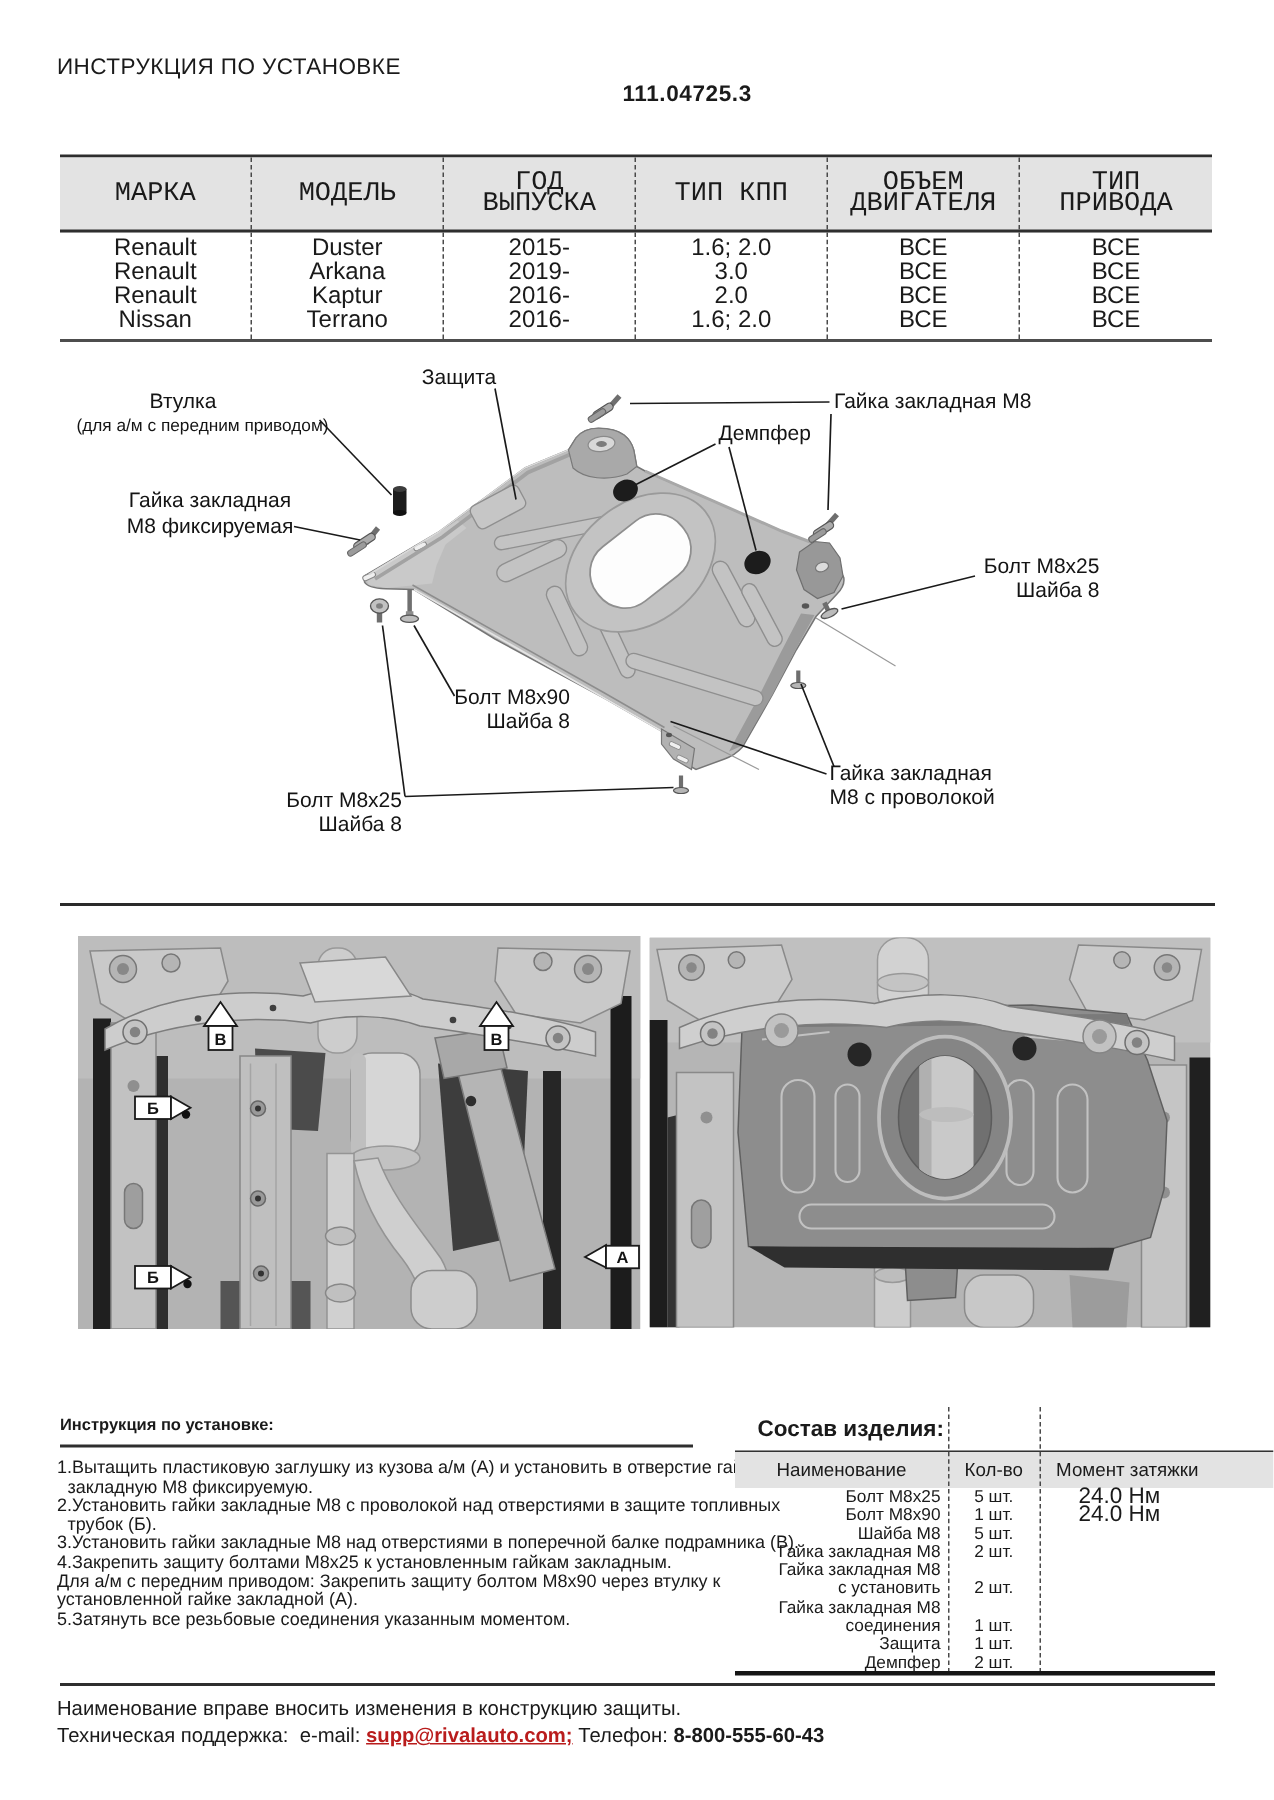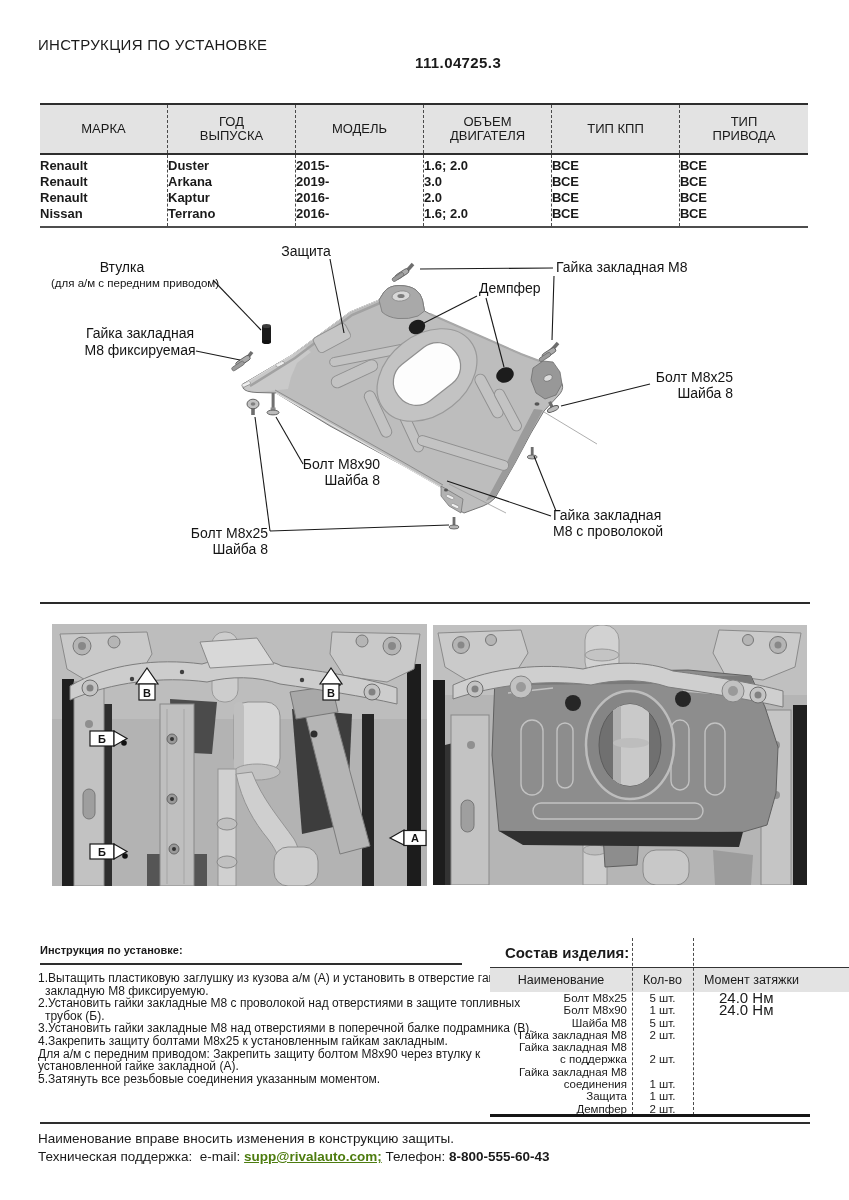--- a/index.html
+++ b/index.html
@@ -5,26 +5,26 @@
   html,body{margin:0;padding:0;}
   body{width:849px;height:1200px;background:#fff;font-family:"Liberation Sans",sans-serif;color:#1a1a1a;}
   #page{position:relative;width:849px;height:1200px;background:#fff;overflow:hidden;}
   .abs{position:absolute;}
   .t1{left:38px;top:36px;font-size:15px;letter-spacing:.3px;}
   .t2{left:38px;top:55px;font-size:16px;font-weight:bold;letter-spacing:.4px;}
   .pnum{left:415px;top:54px;font-size:15px;font-weight:bold;letter-spacing:.4px;}
   
   .ftable{left:40px;top:103px;width:768px;border-top:2px solid #2e2e2e;border-bottom:2px solid #4d4d4d;}
   .fhead{display:grid;grid-template-columns:repeat(6,1fr);height:48px;background:#e3e3e3;border-bottom:2px solid #2e2e2e;}
-  .fhcell{display:flex;align-items:center;justify-content:center;text-align:center;font-size:13px;line-height:14.5px;white-space:pre-line;border-right:1px dashed #4a4a4a;}
+  .fhcell{display:flex;align-items:center;justify-content:center;text-align:center;font-size:18px;line-height:14.5px;white-space:pre-line;border-right:1px dashed #4a4a4a;font-family:Liberation Mono, monospace;}
   .fhcell:last-child{border-right:none;}
   .fbody{display:grid;grid-template-columns:repeat(6,1fr);}
   .fcol{border-right:1px dashed #4a4a4a;padding:3px 0 4px;}
   .fcol:last-child{border-right:none;}
-  .fcell{height:16px;line-height:16px;font-size:13px;font-weight:bold;}
+  .fcell{height:16px;line-height:16px;text-align:center;font-size:16px;}
   
   .sep1{left:40px;top:602px;width:770px;height:2px;background:#2a2a2a;}
   
   .instr-title{left:40px;top:944px;font-size:11px;font-weight:bold;}
   .instr-rule{left:40px;top:963px;width:422px;height:2px;background:#2e2e2e;}
   .instr{left:38px;top:972px;width:440px;font-size:12px;}
   .iline{line-height:12.6px;white-space:pre;}
   .iline.ind{margin-left:7px;}
   
   .parts-title{left:505px;top:944px;font-size:15px;font-weight:bold;}
@@ -38,44 +38,44 @@
   .pname{width:137px;text-align:right;padding-right:5px;font-size:11.5px;line-height:12.3px;}
   .pname span{display:block;}
   .pqty{width:61px;text-align:center;font-size:11.5px;line-height:12.3px;}
   .ptorq{width:91px;text-align:left;padding-left:26px;font-size:15px;line-height:12.3px;}
   .vdash{position:absolute;width:0;border-left:1px dashed #4a4a4a;top:938px;height:177px;}
   .pbot{left:490px;top:1114px;width:320px;height:3px;background:#151515;}
   
   .fsep{left:40px;top:1122px;width:770px;height:2px;background:#2e2e2e;}
   .fl1{left:38px;top:1131px;font-size:13.5px;}
   .fl2{left:38px;top:1149px;font-size:13.5px;white-space:pre;}
-  .fl2 a{color:#4d7c0f;font-weight:bold;}
+  .fl2 a{color:#b91c1c;font-weight:bold;}
   .fl2 b{font-weight:bold;}
   svg text{font-family:"Liberation Sans",sans-serif;fill:#141414;}
   .dlabel{font-size:14px;}
   .dlabel-sm{font-size:11.5px;}
   .mark{font-size:11px;font-weight:bold;}
 </style>
 </head>
 <body>
 
 <div id="page">
 
   <div class="abs t1">ИНСТРУКЦИЯ ПО УСТАНОВКЕ</div>
   <div class="abs pnum">111.04725.3</div>
 
   <div class="abs ftable">
     <div class="fhead">
       <div class="fhcell">МАРКА</div>
+      <div class="fhcell">МОДЕЛЬ</div>
       <div class="fhcell">ГОД
 ВЫПУСКА</div>
-      <div class="fhcell">МОДЕЛЬ</div>
+      <div class="fhcell">ТИП КПП</div>
       <div class="fhcell">ОБЪЕМ
 ДВИГАТЕЛЯ</div>
-      <div class="fhcell">ТИП КПП</div>
       <div class="fhcell">ТИП
 ПРИВОДА</div>
     </div>
     <div class="fbody">
       <div class="fcol">
         <div class="fcell">Renault</div>
         <div class="fcell">Renault</div>
         <div class="fcell">Renault</div>
         <div class="fcell">Nissan</div>
       </div>
@@ -444,21 +444,21 @@
     <div class="prow">
       <div class="pname">
           <span>Гайка закладная М8</span>
         </div>
       <div class="pqty">2 шт.</div>
       <div class="ptorq"></div>
     </div>
     <div class="prow">
       <div class="pname">
           <span>Гайка закладная М8</span>
-          <span>с поддержка</span>
+          <span>с установить</span>
         </div>
       <div class="pqty">2 шт.</div>
       <div class="ptorq"></div>
     </div>
     <div class="prow">
       <div class="pname">
           <span>Гайка закладная М8</span>
           <span>соединения</span>
         </div>
       <div class="pqty">1 шт.</div>

